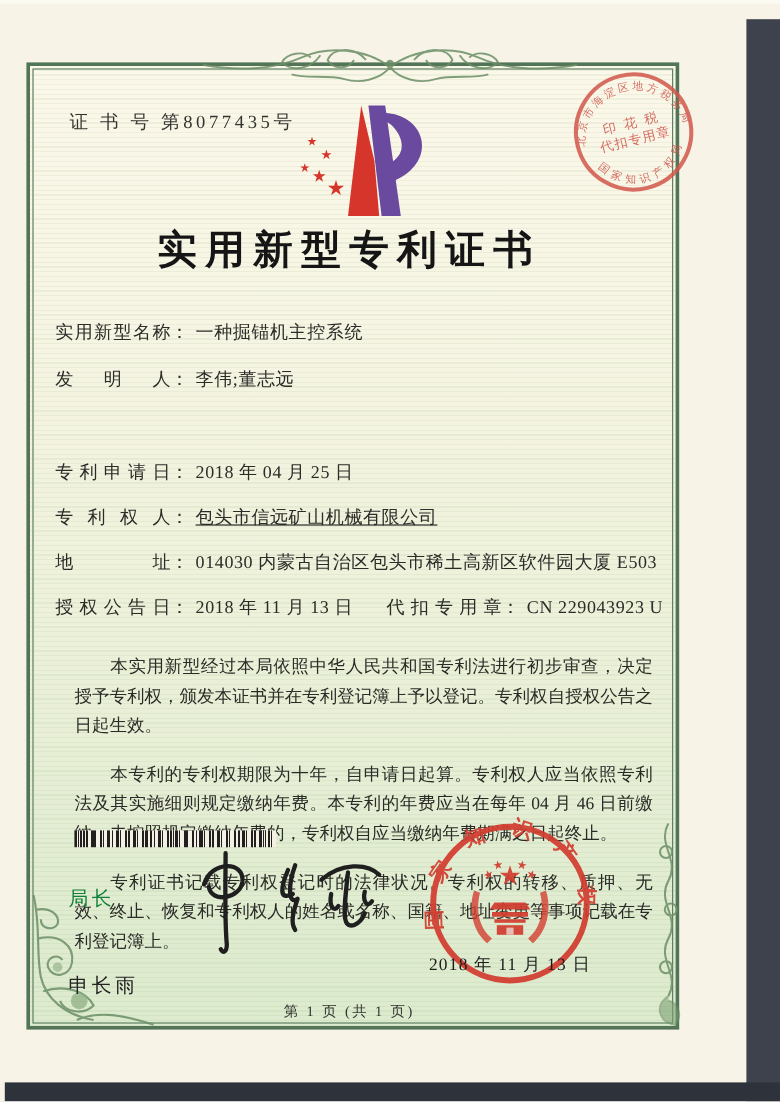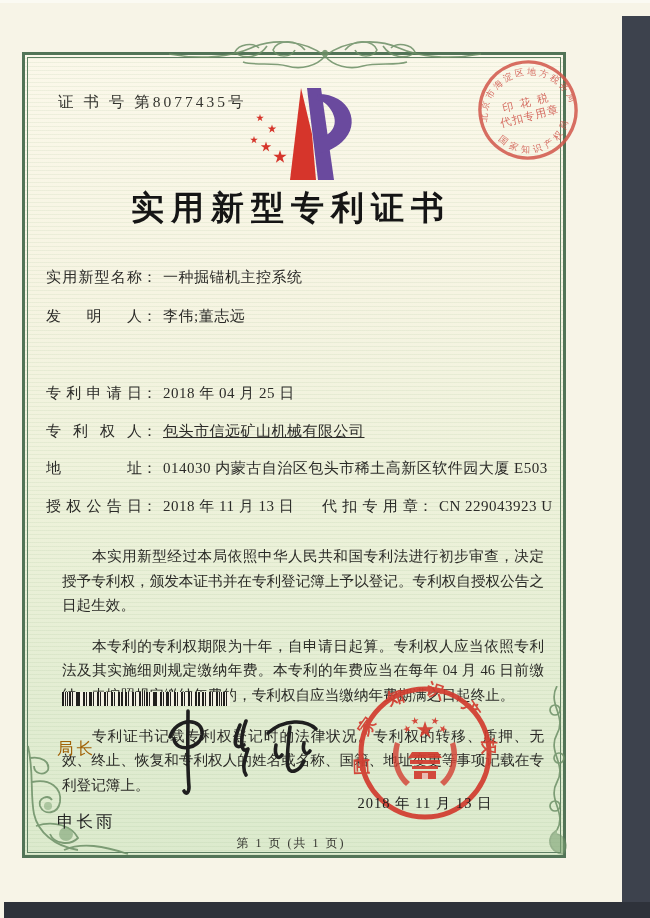--- a/index.html
+++ b/index.html
@@ -48,21 +48,21 @@
   .body-text{position:absolute;left:46px;top:528px;width:514px;
     font-size:14.6px;line-height:24.6px;color:#2a2a26;text-align:justify;}
   .body-text p{margin:16px;text-indent:2.05em;}
 
   .barcode{position:absolute;left:62px;top:692px;width:168px;height:14px;
     background:
       repeating-linear-gradient(90deg,#21201e 0 2px,transparent 2px 3px,#21201e 3px 4px,transparent 4px 7px),
       repeating-linear-gradient(90deg,transparent 0 5px,#21201e 5px 6px,transparent 6px 11px);
     background-color:#f3f1e4;}
 
-  .sig-role{position:absolute;left:57px;top:738px;font-size:16.5px;letter-spacing:3px;color:#a16207;
+  .sig-role{position:absolute;left:57px;top:738px;font-size:16.5px;letter-spacing:3px;color:#15803d;
     font-family:"Liberation Sans","DejaVu Sans",sans-serif;}
   .sig-name{position:absolute;left:57px;top:811px;font-size:16.5px;letter-spacing:3px;color:#232323;
     font-family:"Liberation Sans","DejaVu Sans",sans-serif;}
   .signature{position:absolute;left:148px;top:703px;}
 
   .seal{position:absolute;left:352px;top:680px;opacity:.93;}
   .seal-date{position:absolute;left:352px;top:794px;width:146px;text-align:center;
     font-size:14.5px;letter-spacing:1px;color:#1c1c1c;z-index:5;}
 
   .footer{position:absolute;left:22px;top:835px;width:538px;text-align:center;

